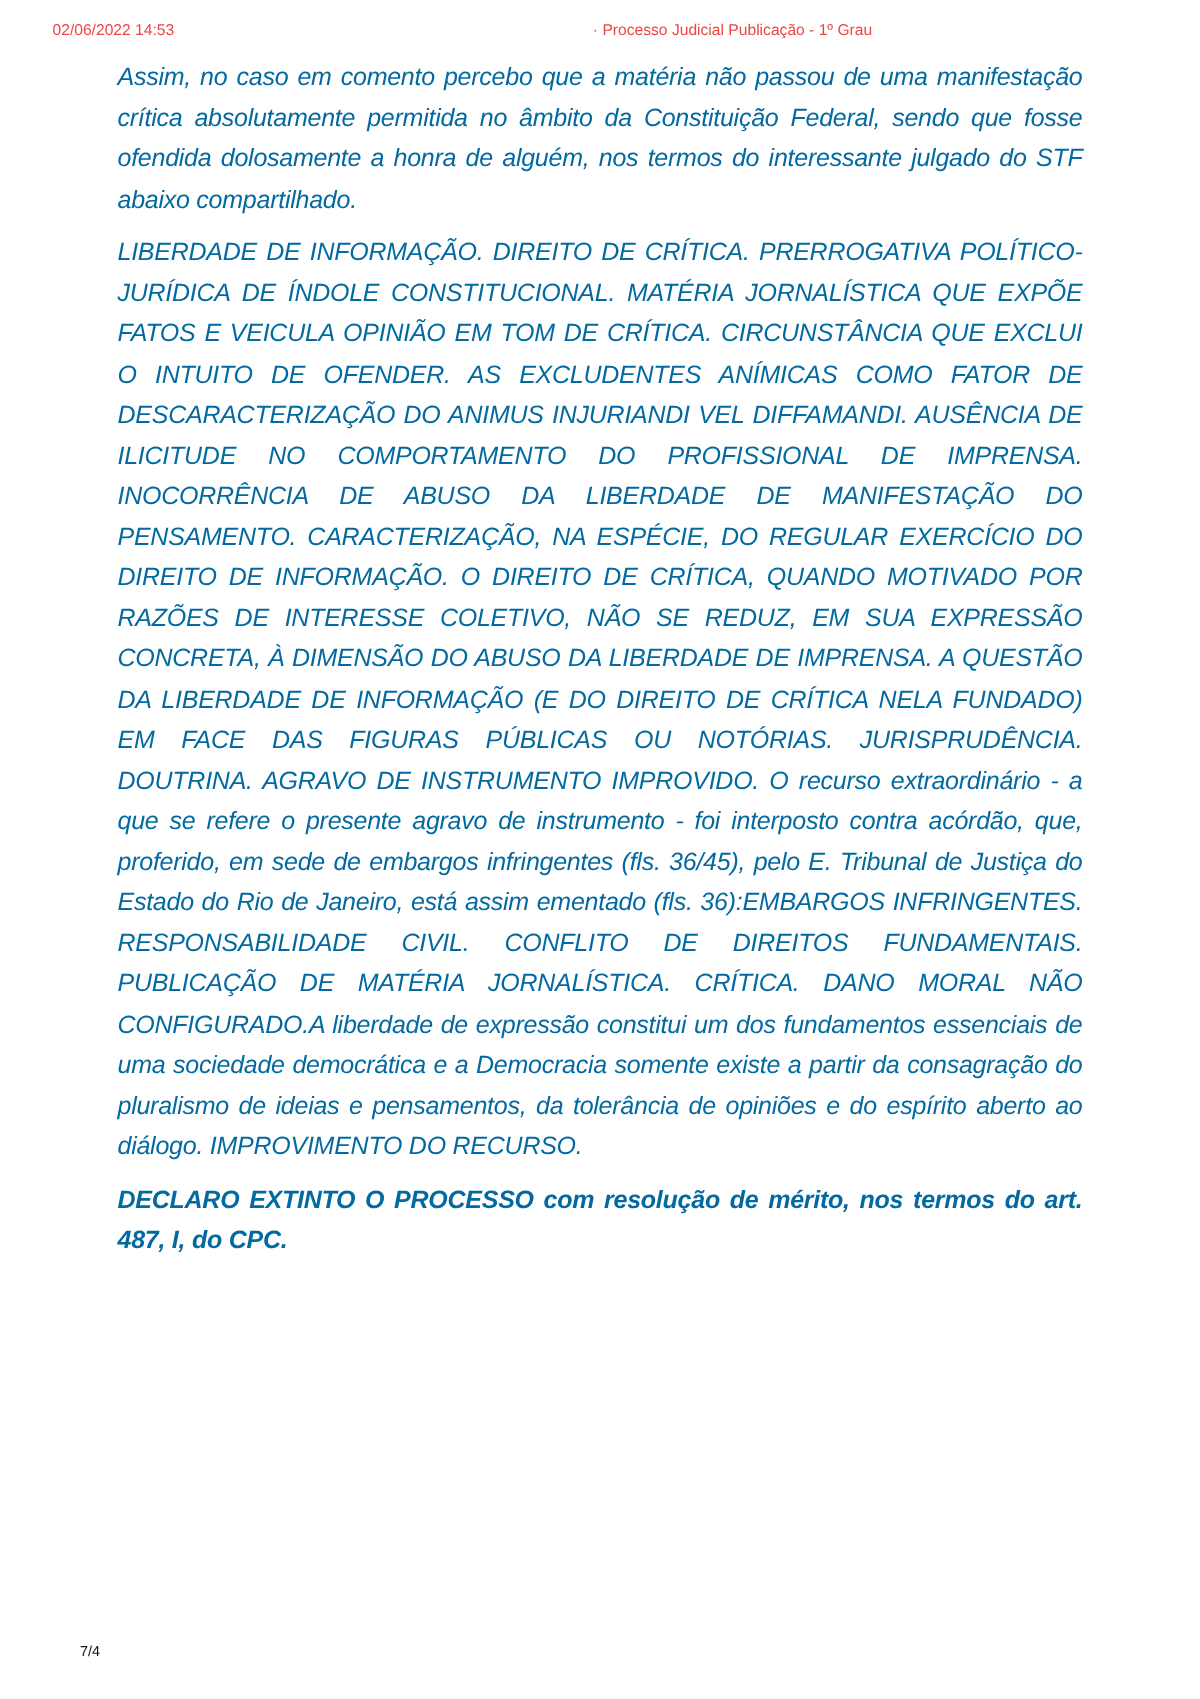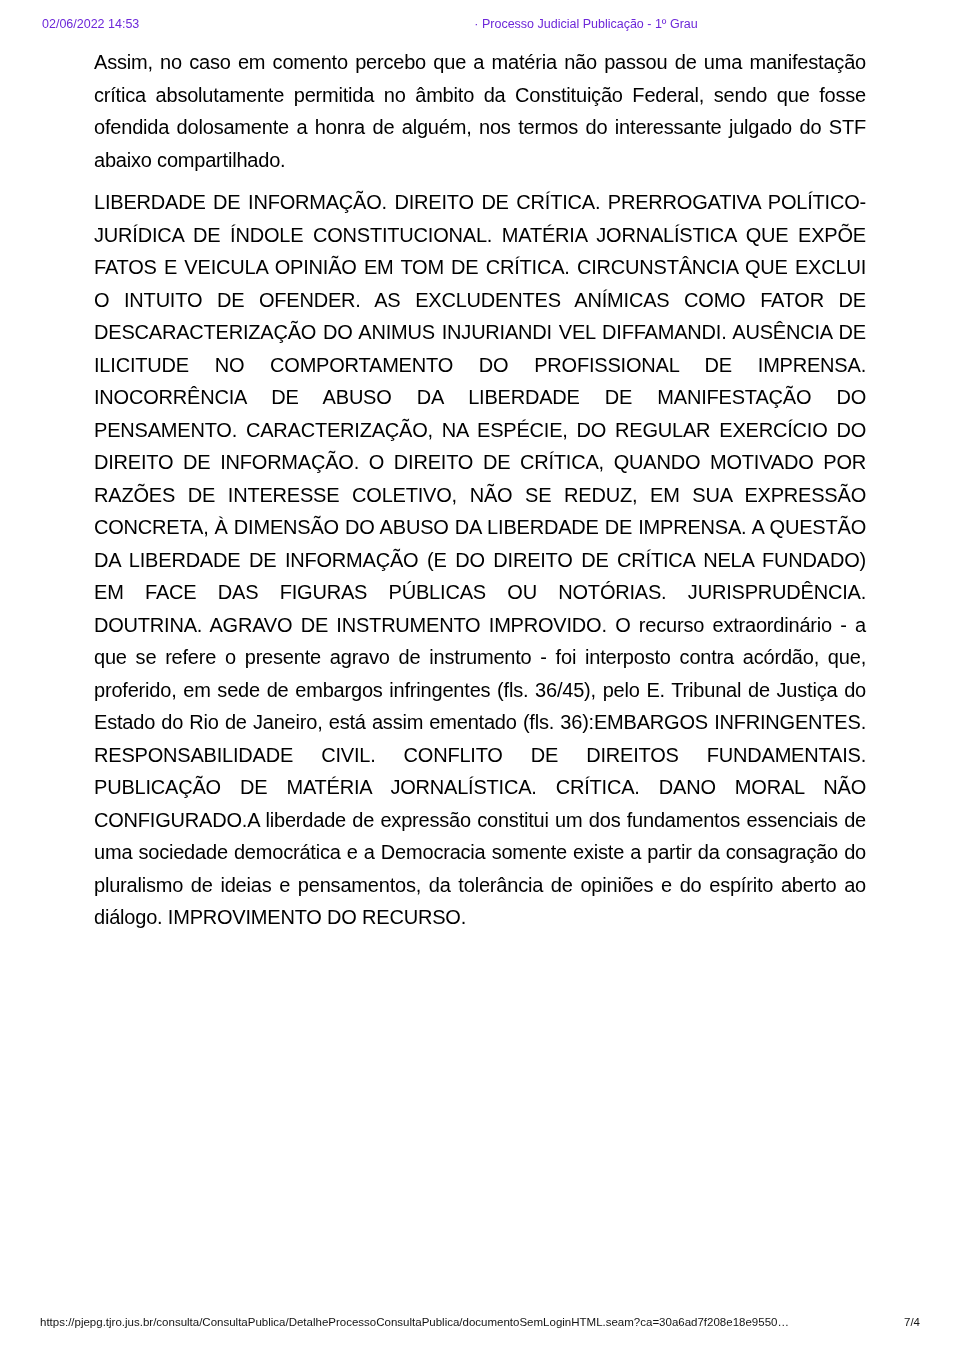--- a/index.html
+++ b/index.html
@@ -16,21 +16,21 @@
     color: #1e1e1e;
     overflow: hidden;
   }
   .print-header {
     position: absolute;
     top: 17px;
     left: 0;
     right: 0;
     height: 18px;
     font-size: 12.5px;
-    color: #6d28d9;
+    color: #ef4444;
   }
   .print-header .datetime {
     position: absolute;
     left: 42px;
     top: 0;
     white-space: nowrap;
   }
   .print-header .doc-title {
     position: absolute;
     left: 586px;
@@ -43,21 +43,22 @@
     left: 94px;
     top: 46px;
     width: 772px;
   }
   .doc-body p {
     margin: 0 0 10px 0;
     font-size: 20px;
     line-height: 32.5px;
     text-align: justify;
     letter-spacing: -0.2px;
-    color: #000000;
+    color: #0369a1;
+    font-style: italic;
   }
   .doc-body p.bold {
     font-weight: bold;
   }
   .print-footer {
     position: absolute;
     top: 1316px;
     left: 40px;
     right: 40px;
     display: flex;
@@ -81,20 +82,20 @@
 <div class="page">
 
   <div class="print-header">
     <span class="datetime">02/06/2022 14:53</span>
     <span class="doc-title">· Processo Judicial Publicação - 1º Grau</span>
   </div>
 
   <div class="doc-body">
     <p>Assim, no caso em comento percebo que a matéria não passou de uma manifestação crítica absolutamente permitida no âmbito da Constituição Federal, sendo que fosse ofendida dolosamente a honra de alguém, nos termos do interessante julgado do STF abaixo compartilhado.</p>
     <p>LIBERDADE DE INFORMAÇÃO. DIREITO DE CRÍTICA. PRERROGATIVA POLÍTICO-JURÍDICA DE ÍNDOLE CONSTITUCIONAL. MATÉRIA JORNALÍSTICA QUE EXPÕE FATOS E VEICULA OPINIÃO EM TOM DE CRÍTICA. CIRCUNSTÂNCIA QUE EXCLUI O INTUITO DE OFENDER. AS EXCLUDENTES ANÍMICAS COMO FATOR DE DESCARACTERIZAÇÃO DO ANIMUS INJURIANDI VEL DIFFAMANDI. AUSÊNCIA DE ILICITUDE NO COMPORTAMENTO DO PROFISSIONAL DE IMPRENSA. INOCORRÊNCIA DE ABUSO DA LIBERDADE DE MANIFESTAÇÃO DO PENSAMENTO. CARACTERIZAÇÃO, NA ESPÉCIE, DO REGULAR EXERCÍCIO DO DIREITO DE INFORMAÇÃO. O DIREITO DE CRÍTICA, QUANDO MOTIVADO POR RAZÕES DE INTERESSE COLETIVO, NÃO SE REDUZ, EM SUA EXPRESSÃO CONCRETA, À DIMENSÃO DO ABUSO DA LIBERDADE DE IMPRENSA. A QUESTÃO DA LIBERDADE DE INFORMAÇÃO (E DO DIREITO DE CRÍTICA NELA FUNDADO) EM FACE DAS FIGURAS PÚBLICAS OU NOTÓRIAS. JURISPRUDÊNCIA. DOUTRINA. AGRAVO DE INSTRUMENTO IMPROVIDO. O recurso extraordinário - a que se refere o presente agravo de instrumento - foi interposto contra acórdão, que, proferido, em sede de embargos infringentes (fls. 36/45), pelo E. Tribunal de Justiça do Estado do Rio de Janeiro, está assim ementado (fls. 36):EMBARGOS INFRINGENTES. RESPONSABILIDADE CIVIL. CONFLITO DE DIREITOS FUNDAMENTAIS. PUBLICAÇÃO DE MATÉRIA JORNALÍSTICA. CRÍTICA. DANO MORAL NÃO CONFIGURADO.A liberdade de expressão constitui um dos fundamentos essenciais de uma sociedade democrática e a Democracia somente existe a partir da consagração do pluralismo de ideias e pensamentos, da tolerância de opiniões e do espírito aberto ao diálogo. IMPROVIMENTO DO RECURSO.</p>
+    <p class="bold">DECLARO EXTINTO O PROCESSO com resolução de mérito, nos termos do art. 487, I, do CPC.</p>
   </div>
 
   <div class="print-footer">
-    <span class="footer-url">https://pjepg.tjro.jus.br/consulta/ConsultaPublica/DetalheProcessoConsultaPublica/documentoSemLoginHTML.seam?ca=30a6ad7f208e18e9550…</span>
     <span class="page-number">7/4</span>
   </div>
 
 </div>
 
 </body></html>

